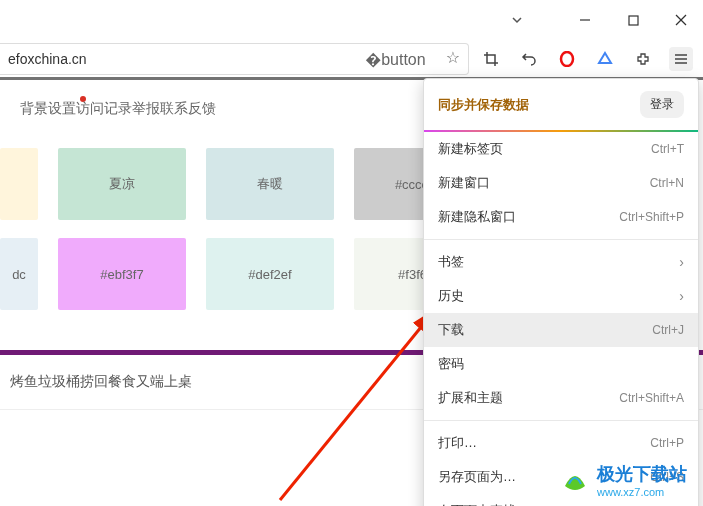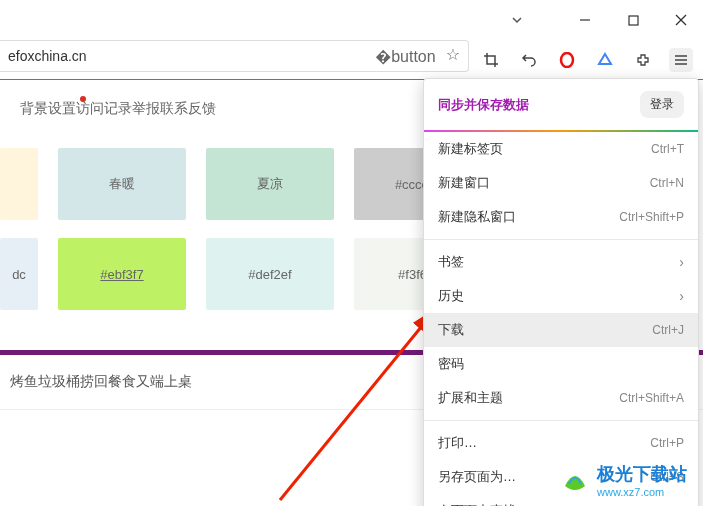--- a/index.html
+++ b/index.html
@@ -2,50 +2,50 @@
 <html><head>
 <meta charset="utf-8">
 <style>
 * { margin: 0; padding: 0; box-sizing: border-box; font-family: "Microsoft YaHei", sans-serif; }
 body { width: 703px; height: 506px; overflow: hidden; position: relative; background: #fff; }
 
 .titlebar { height: 40px; display: flex; justify-content: flex-end; align-items: center; padding-right: 8px; gap: 20px; }
 .titlebar .win-btn { width: 28px; height: 28px; display: flex; align-items: center; justify-content: center; font-size: 14px; color: #333; }
 .titlebar .tab-dropdown { margin-right: 20px; }
 
-.addrbar { height: 40px; display: flex; border-bottom: 1px solid #737373; }
+.addrbar { height: 40px; display: flex; align-items: center; border-bottom: 3px solid #737373; }
 .url-box { flex: 1; border: 1px solid #ddd; border-left: none; border-radius: 0 4px 4px 0; height: 32px; display: flex; align-items: center; padding: 0 8px; background: #fff; }
 .url-text { flex: 1; font-size: 14px; color: #333; }
-.url-icons { display: flex; gap: 10px; color: #666; }
+.url-icons { display: flex; gap: 20px; color: #666; }
 .toolbar-icons { display: flex; gap: 14px; padding: 0 10px; align-items: center; }
 .toolbar-icons .ico { width: 24px; height: 24px; display: flex; align-items: center; justify-content: center; font-size: 15px; color: #444; border-radius: 4px; }
 .toolbar-icons .ico.active { background: #f0f0f0; }
 
 .content { padding: 20px 0 0 0; }
 .tabs { display: flex; padding-left: 20px; font-size: 14px; color: #666; margin-bottom: 30px; }
 .tab-item { position: relative; }
 .tab-dot { position: absolute; top: -4px; right: -10px; width: 6px; height: 6px; background: #d93025; border-radius: 50%; }
 
 .swatch-row { display: flex; gap: 20px; padding-left: 0; margin-bottom: 18px; }
 .swatch { width: 128px; height: 72px; display: flex; align-items: center; justify-content: center; font-size: 13px; color: #666; border-radius: 2px; }
 .swatch.cut { width: 38px; }
 .row1 .s0 { background: #fff5dc; }
 .row1 .s1 { background: #c5e5d4; }
 .row1 .s2 { background: #d4e7e8; }
 .row1 .s3 { background: #cccccc; }
 .row2 .s0 { background: #e6eff5; }
-.row2 .s1 { background: #bef264; text-decoration: underline; }
+.row2 .s1 { background: #f0abfc; }
 .row2 .s2 { background: #def2ef; }
 .row2 .s3 { background: #f3f6f0; }
 
 .news { margin-top: 40px; padding: 18px 0 18px 10px; font-size: 14px; color: #555; border-top: 5px solid #701a75; border-bottom: 1px solid #eee; }
 
 .menu { position: absolute; top: 78px; right: 4px; width: 276px; background: #fff; border: 1px solid #ddd; border-radius: 4px; box-shadow: 0 4px 16px rgba(0,0,0,0.2); z-index: 100; font-size: 13px; }
 .menu-header { display: flex; justify-content: space-between; align-items: center; padding: 12px 14px; border-bottom: 2px solid; border-image: linear-gradient(90deg, #d946ef, #f59e0b, #10b981) 1; }
-.menu-header .title { font-weight: bold; color: #a21caf; font-size: 13px; }
+.menu-header .title { font-weight: bold; color: #a16207; font-size: 13px; }
 .menu-header .login-btn { background: #f0f0f0; border: none; padding: 5px 10px; border-radius: 8px; font-size: 12px; color: #333; }
 .menu-item { display: flex; justify-content: space-between; align-items: center; padding: 8px 14px; color: #333; }
 .menu-item.highlight { background: #ededed; }
 .menu-item .shortcut { color: #888; font-size: 12px; }
 .menu-item .chevron { color: #888; font-size: 14px; }
 .menu-sep { height: 1px; background: #e8e8e8; margin: 5px 0; }
 
 .arrow { position: absolute; z-index: 90; pointer-events: none; }
 
 .watermark { position: absolute; bottom: 8px; right: 16px; z-index: 200; font-size: 18px; font-weight: bold; color: #1b7fd6; display: flex; align-items: center; gap: 6px; }
@@ -128,22 +128,22 @@
     <span class="tab-item">背景</span>
     <span class="tab-item"><span>设置</span><span class="tab-dot"></span></span>
     <span class="tab-item">访问记录</span>
     <span class="tab-item">举报</span>
     <span class="tab-item">联系</span>
     <span class="tab-item">反馈</span>
   </div>
 
   <div class="swatch-row row1">
     <div class="swatch cut s0"></div>
+    <div class="swatch s1">夏凉</div>
     <div class="swatch s2">春暖</div>
-    <div class="swatch s1">夏凉</div>
     <div class="swatch s3">#cccccc</div>
   </div>
   <div class="swatch-row row2">
     <div class="swatch cut s0">dc</div>
     <div class="swatch s1">#ebf3f7</div>
     <div class="swatch s2">#def2ef</div>
     <div class="swatch s3">#f3f6f0</div>
   </div>
 
   <div class="news">烤鱼垃圾桶捞回餐食又端上桌</div>

